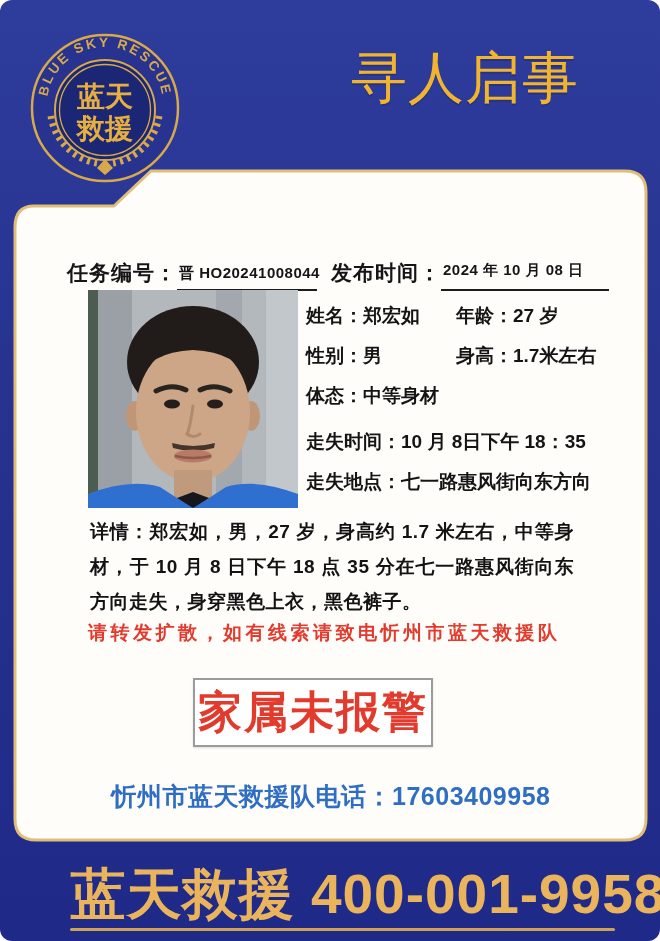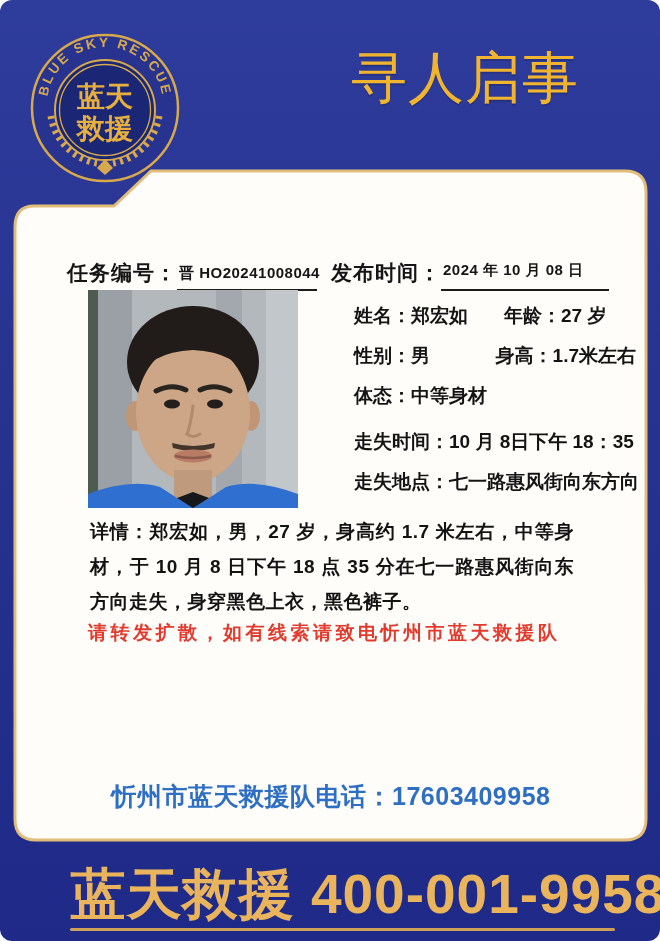--- a/index.html
+++ b/index.html
@@ -25,21 +25,21 @@
   .u-value{
     display:inline-block;border-bottom:2px solid #1c1c1c;
     font-size:15px;font-weight:700;letter-spacing:.5px;white-space:nowrap;
   }
   .u-task{min-width:132px;padding:0 6px 6px 2px;margin-right:14px;margin-top:24px;}
   .u-date{min-width:158px;padding:0 8px 9px 2px;}
   
   .photo-wrap{position:absolute;left:88px;top:290px;width:210px;height:218px;background:#aab0b6;overflow:hidden;}
   
   .info-block{position:absolute;left:306px;top:302px;width:330px;color:#141414;}
-  .info-row{display:flex;margin-bottom:13px;line-height:27px;white-space:nowrap;margin-left:48px;}
+  .info-row{display:flex;margin-bottom:13px;line-height:27px;white-space:nowrap;}
   .info-pair{font-size:19px;font-weight:700;}
   .col-a{width:150px;}
   .info-gap{height:6px;}
   
   .details-text{
     position:absolute;left:90px;top:514px;width:484px;
     font-size:19px;line-height:35px;font-weight:700;color:#131313;
     text-align:justify;letter-spacing:.5px;
   }
   
@@ -162,20 +162,21 @@
     </div>
     <div class="info-row">
       <span class="info-pair"><span>走失地点：</span><span>七一路惠风街向东方向</span></span>
     </div>
   </div>
 
   <div class="details-text">详情：郑宏如，男，27 岁，身高约 1.7 米左右，中等身材，于 10 月 8 日下午 18 点 35 分在七一路惠风街向东方向走失，身穿黑色上衣，黑色裤子。</div>
 
   <div class="share-notice">请转发扩散，如有线索请致电忻州市蓝天救援队</div>
 
+  <div class="report-badge">家属未报警</div>
 
   <div class="phone-line">
     <span>忻州市蓝天救援队电话：</span><span>17603409958</span>
   </div>
 
   <div class="footer-hotline">
     <span>蓝天救援</span>
     <span>400-001-9958</span>
   </div>
   <div class="footer-underline"></div>

